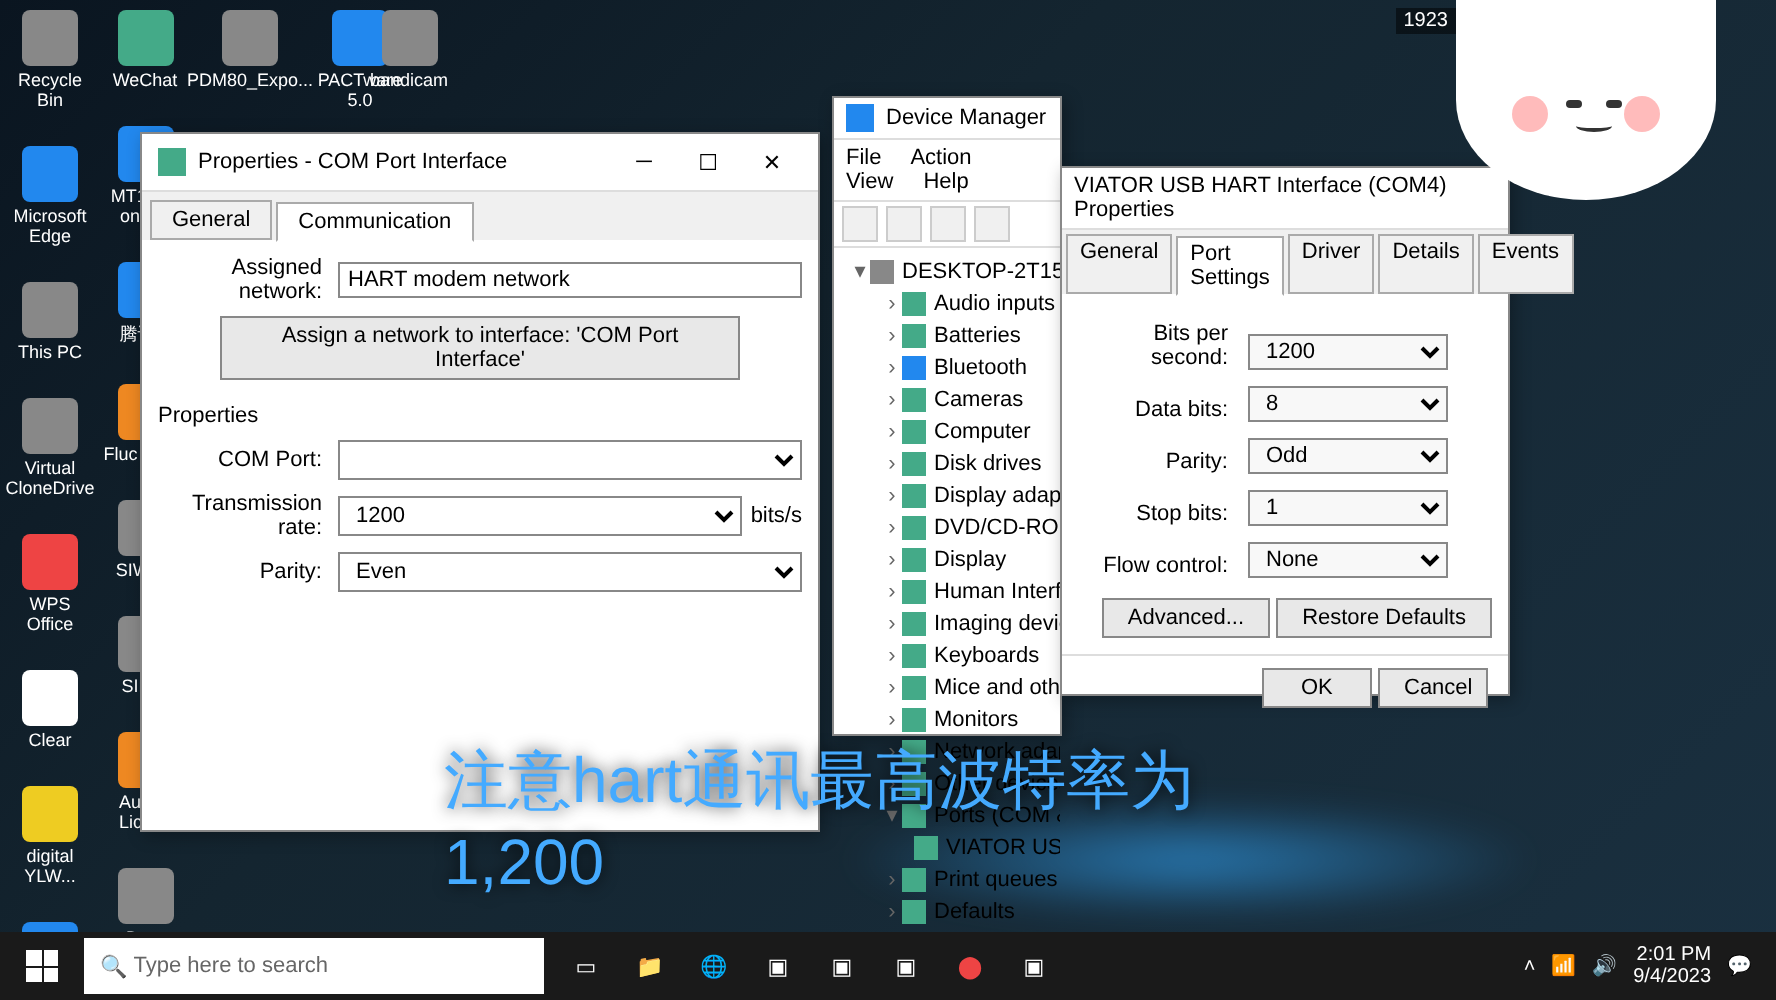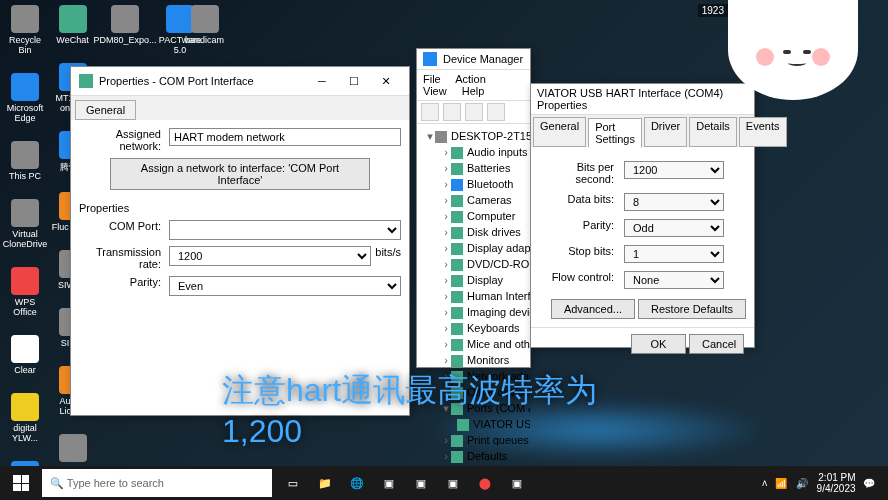--- a/index.html
+++ b/index.html
@@ -16,35 +16,35 @@
 .win{position:absolute;background:#fff;border:1px solid #888;box-shadow:2px 2px 8px rgba(0,0,0,.3)}
 .titlebar{background:#fff;padding:4px 8px;display:flex;align-items:center;border-bottom:1px solid #ddd;font-size:11px}
 .titlebar .ticon{width:14px;height:14px;background:#4a8;margin-right:6px}
 .titlebar .ttext{flex:1}
 .wbtns{display:flex;gap:2px}
 .wbtn{width:30px;height:20px;display:flex;align-items:center;justify-content:center;cursor:pointer}
 .tabs{display:flex;padding:4px 4px 0;background:#f0f0f0}
 .tab{padding:3px 10px;border:1px solid #aaa;background:#f0f0f0;margin-right:2px;font-size:11px;cursor:pointer}
 .tab.active{background:#fff;border-bottom:1px solid #fff;position:relative;top:1px}
 .wbody{padding:8px;background:#fff}
-.field{display:flex;align-items:flex-start;margin-bottom:6px}
+.field{display:flex;align-items:center;margin-bottom:6px}
 .field label{width:90px;text-align:right;padding-right:8px;font-size:11px}
 .field input,.field select{flex:1;border:1px solid #888;padding:2px 4px;font-size:11px;background:#fff}
 .btn{padding:3px 12px;border:1px solid #888;background:#e8e8e8;font-size:11px;cursor:pointer}
 .menubar{padding:3px 6px;font-size:11px;border-bottom:1px solid #ddd}
 .menubar span{margin-right:12px;cursor:pointer}
 .toolbar{padding:2px 4px;border-bottom:1px solid #ddd;display:flex;gap:4px}
 .tbtn{width:18px;height:18px;border:1px solid #ccc;background:#f0f0f0;cursor:pointer}
 .tree{padding:4px;font-size:11px;line-height:16px;overflow:auto}
 .tnode{padding-left:16px;white-space:nowrap;cursor:pointer}
 .tnode .ni{display:inline-block;width:12px;height:12px;background:#4a8;margin-right:4px;vertical-align:middle}
 .tnode.root{padding-left:4px}
 .tnode.l2{padding-left:20px}.tnode.l3{padding-left:36px}
 .tnode .exp{display:inline-block;width:10px;text-align:center;color:#666}
-.prop{display:flex;align-items:flex-start;margin-bottom:8px}
+.prop{display:flex;align-items:flex-end;margin-bottom:8px}
 .prop label{width:85px;text-align:right;padding-right:10px;font-size:11px}
 .prop select{width:100px;border:1px solid #888;padding:1px 4px;font-size:11px;background:#f8f8f8}
 .subtitle{position:absolute;bottom:50px;left:50%;transform:translateX(-50%);font-size:32px;color:#4af;font-weight:400;text-shadow:0 0 8px rgba(0,0,0,.8)}
 .taskbar{position:absolute;bottom:0;left:0;right:0;height:34px;background:#1a1a1a;display:flex;align-items:center;padding:0 4px}
 .start{width:34px;height:30px;display:flex;align-items:center;justify-content:center;cursor:pointer}
 .winlogo{width:16px;height:16px;display:grid;grid-template:1fr 1fr/1fr 1fr;gap:1px}
 .winlogo div{background:#fff}
 .search{background:#fff;height:28px;width:230px;display:flex;align-items:center;padding:0 8px;color:#666;margin-left:4px}
 .tbicons{display:flex;gap:2px;margin-left:6px}
 .tbicon{width:30px;height:30px;display:flex;align-items:center;justify-content:center;color:#fff;cursor:pointer}
@@ -154,20 +154,21 @@
 <div class="ticon"></div>
 <span class="ttext">Properties - COM Port Interface</span>
 <div class="wbtns">
 <div class="wbtn">─</div>
 <div class="wbtn">☐</div>
 <div class="wbtn close">✕</div>
 </div>
 </div>
 <div class="tabs">
 <div class="tab">General</div>
+<div class="tab active">Communication</div>
 </div>
 <div class="wbody">
 <div class="field">
 <label>Assigned network:</label>
 <input value="HART modem network" style="">
 </div>
 <div style="text-align:center;margin-bottom:12px">
 <button class="btn" style="width:260px">Assign a network to interface: 'COM Port Interface'</button>
 </div>
 <div style="font-size:11px;margin-bottom:6px">Properties</div>

